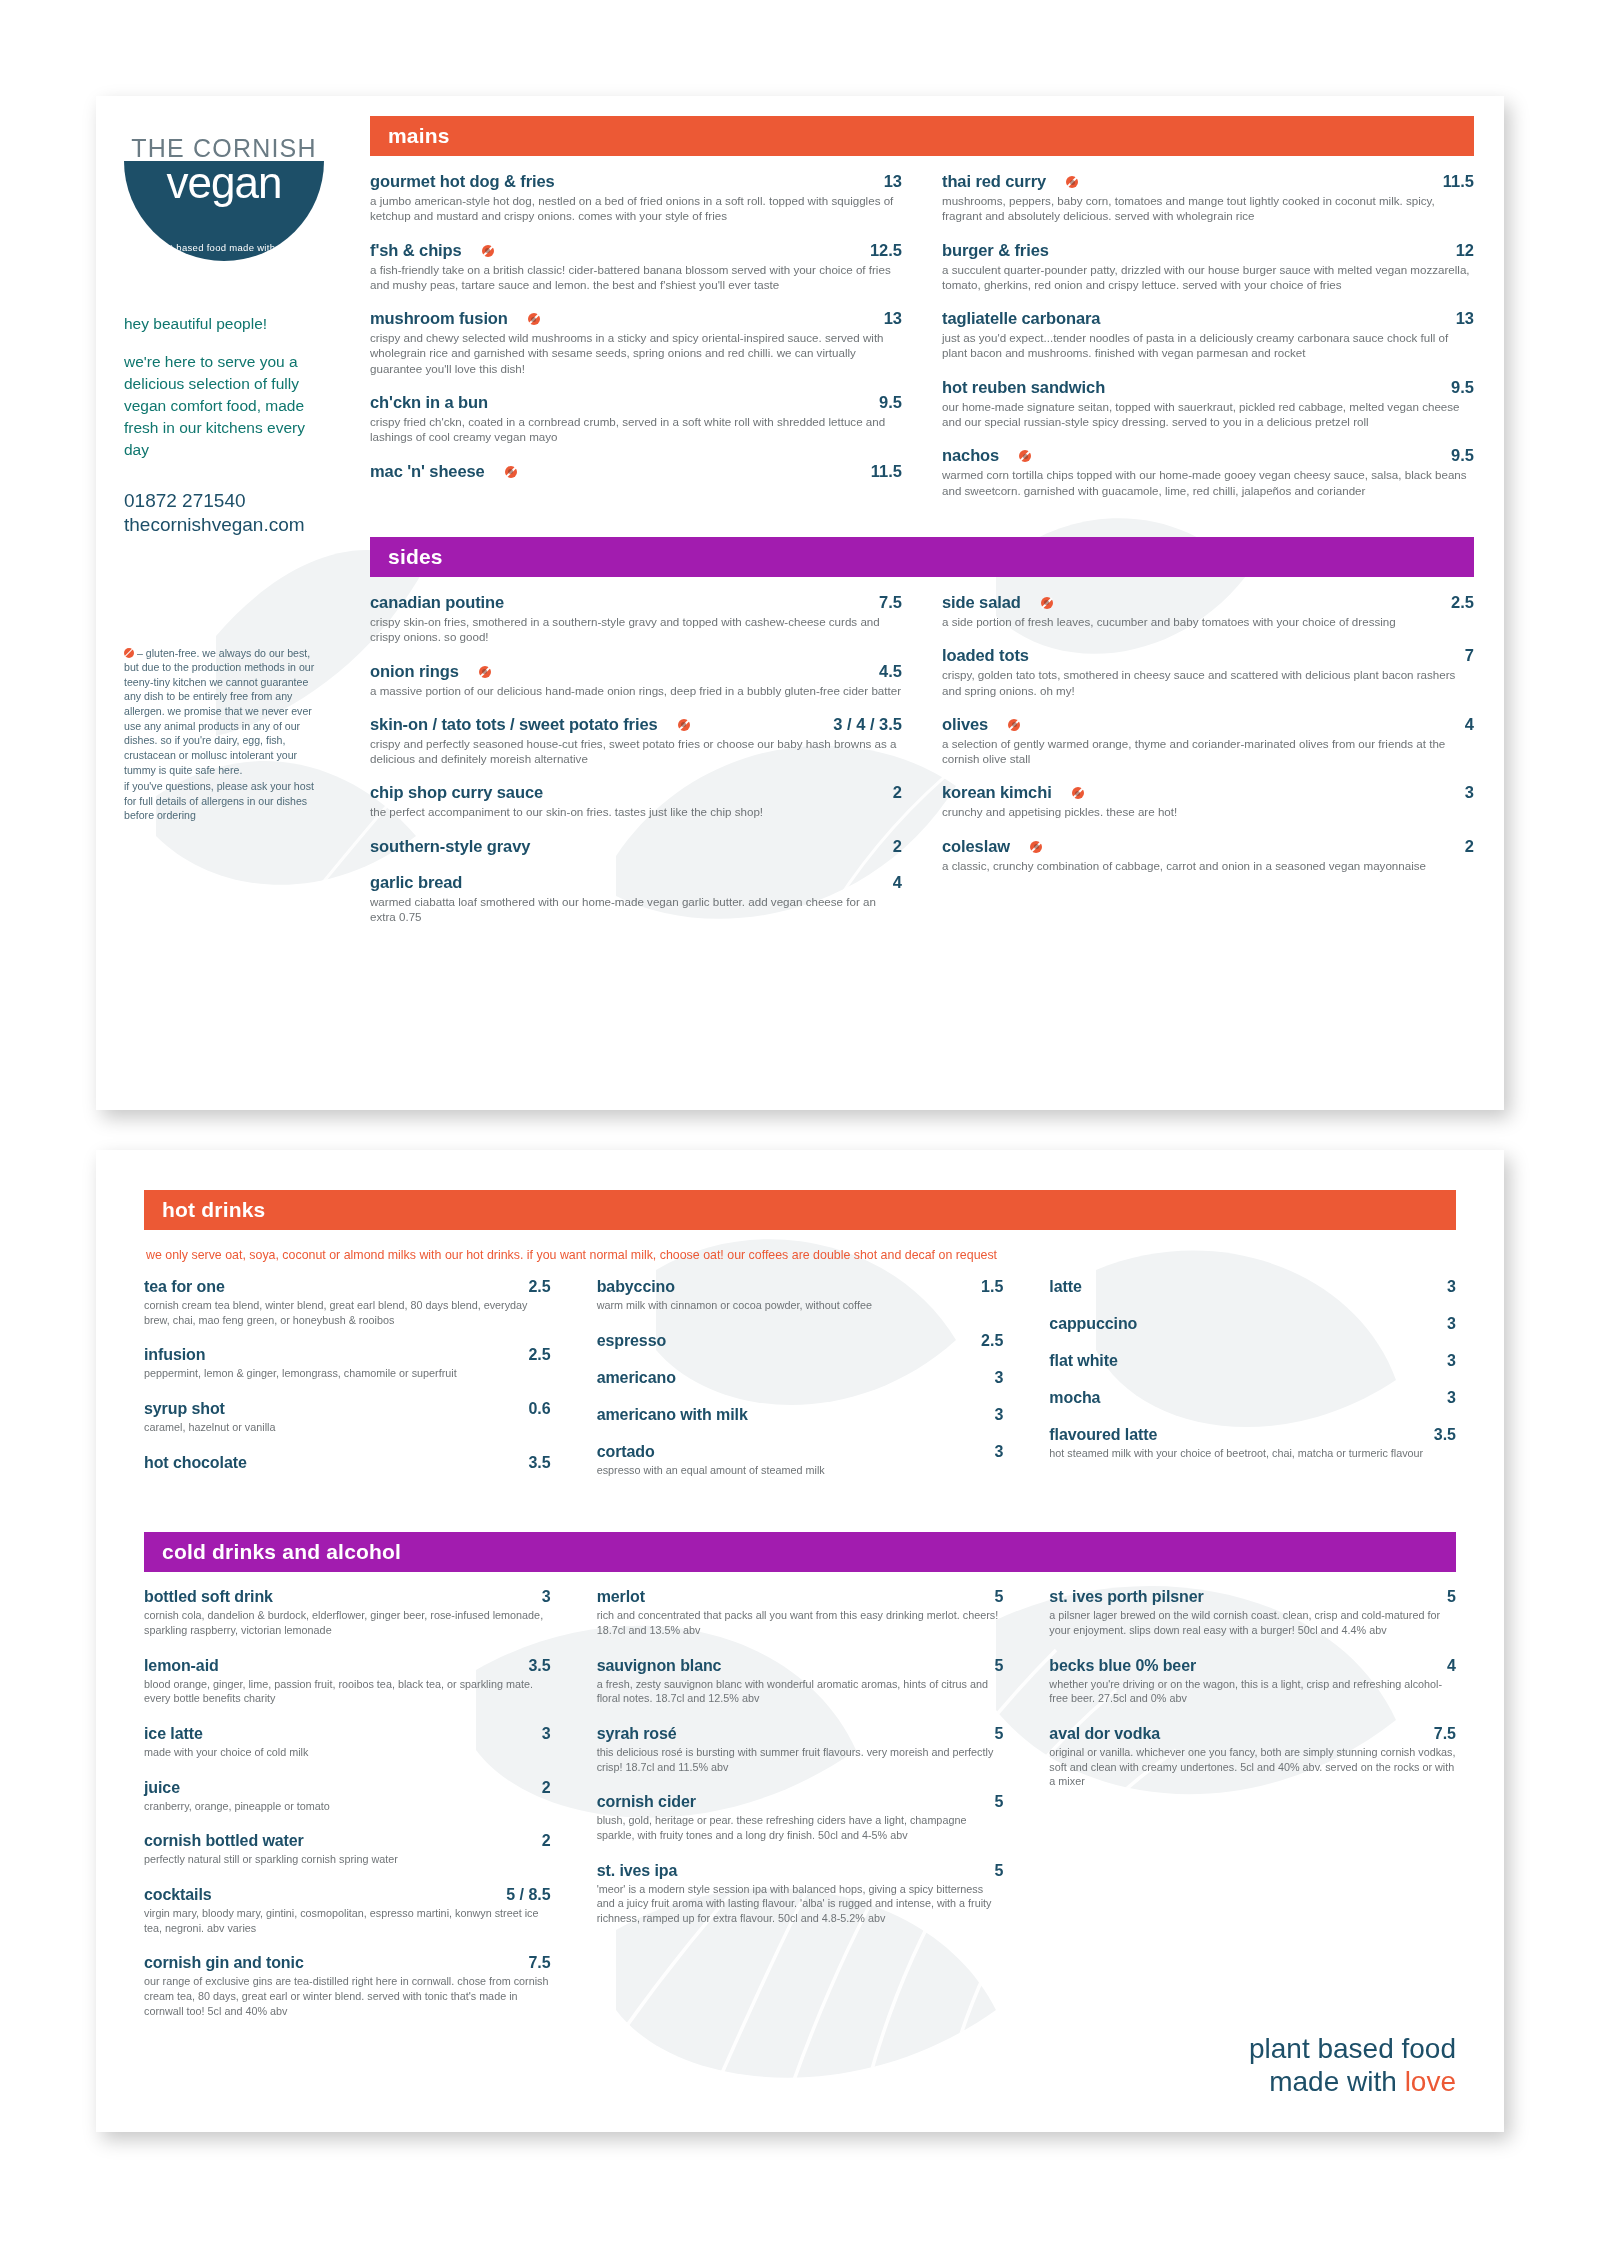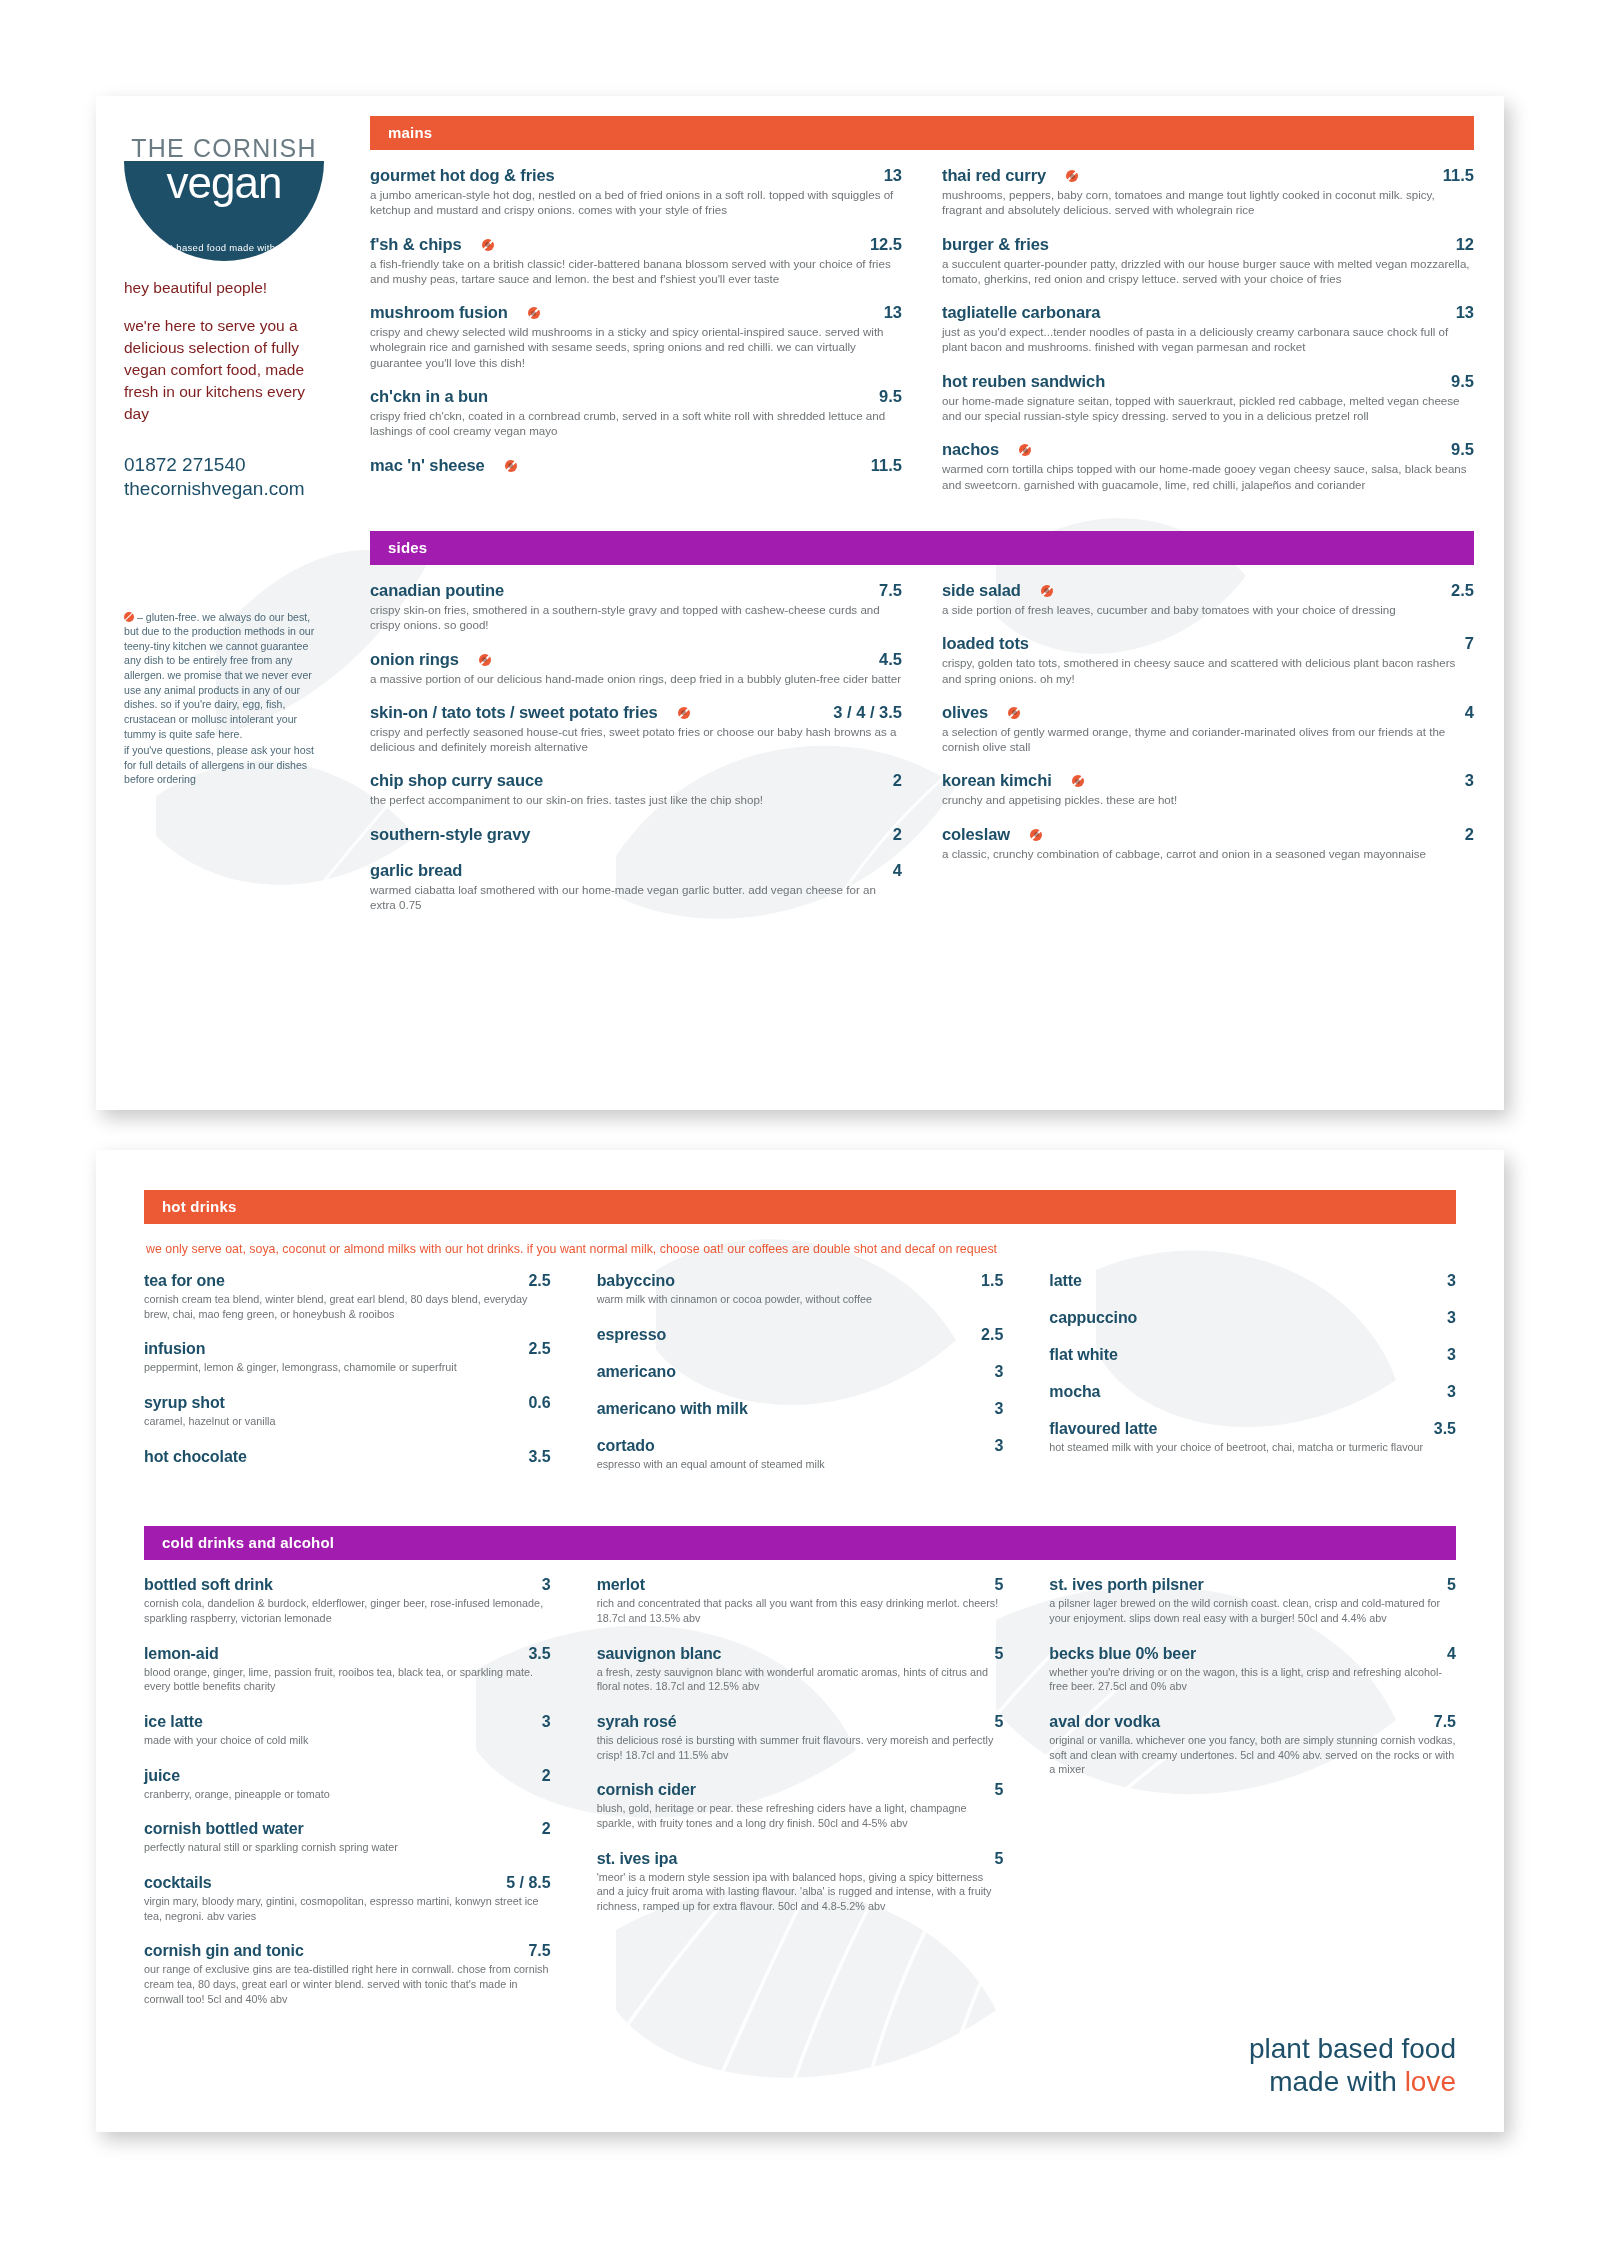--- a/index.html
+++ b/index.html
@@ -38,21 +38,21 @@
     pointer-events: none;
     z-index: 0;
   }
   .leaf-bg svg { position: absolute; }
 
   .sheet-inner { position: relative; z-index: 2; height: 100%; }
 
   
   .bar {
     color: #ffffff;
-    font-size: 15px;
+    font-size: 21px;
     font-weight: bold;
     letter-spacing: .2px;
     padding: 9px 0 10px 18px;
     line-height: 1;
   }
   .bar-orange { background: #ec5935; }
   .bar-navy   { background: #a21caf; }
 
   
   .col { }
@@ -154,24 +154,24 @@
     position: absolute;
     bottom: 8px; left: 0; right: 0;
     text-align: center;
     color: #ffffff;
     font-size: 9.5px;
     letter-spacing: .3px;
   }
   .logo-tag .heart { color: #ec5935; }
 
   .intro {
-    color: #7f1d1d;
+    color: #0f766e;
     font-size: 15.5px;
     line-height: 1.42;
-    margin: 16px 0 0 14px;
+    margin: 52px 0 0 14px;
     max-width: 200px;
   }
   .intro p + p { margin-top: 16px; }
   .contact {
     color: #1d4f68;
     font-size: 19px;
     line-height: 1.28;
     margin: 28px 0 0 14px;
     font-weight: 400;
   }

